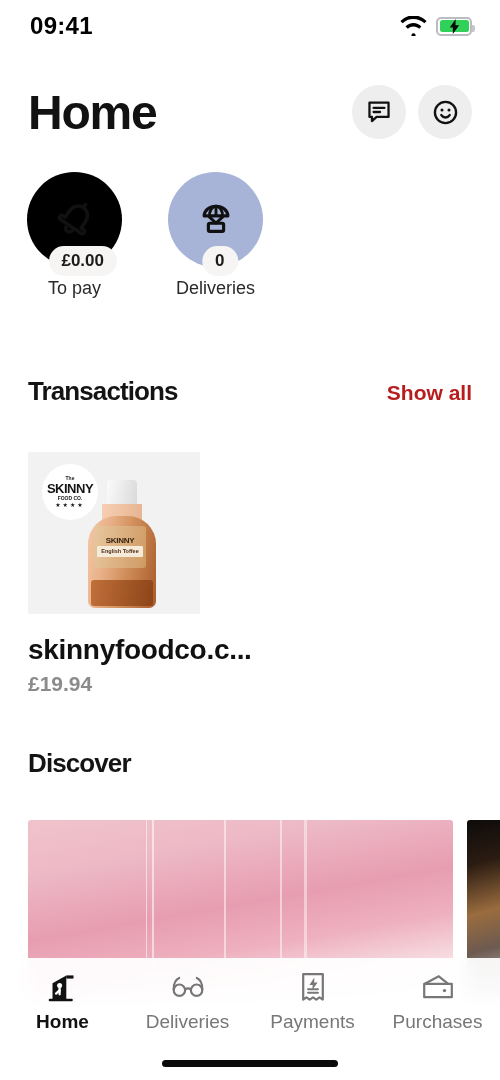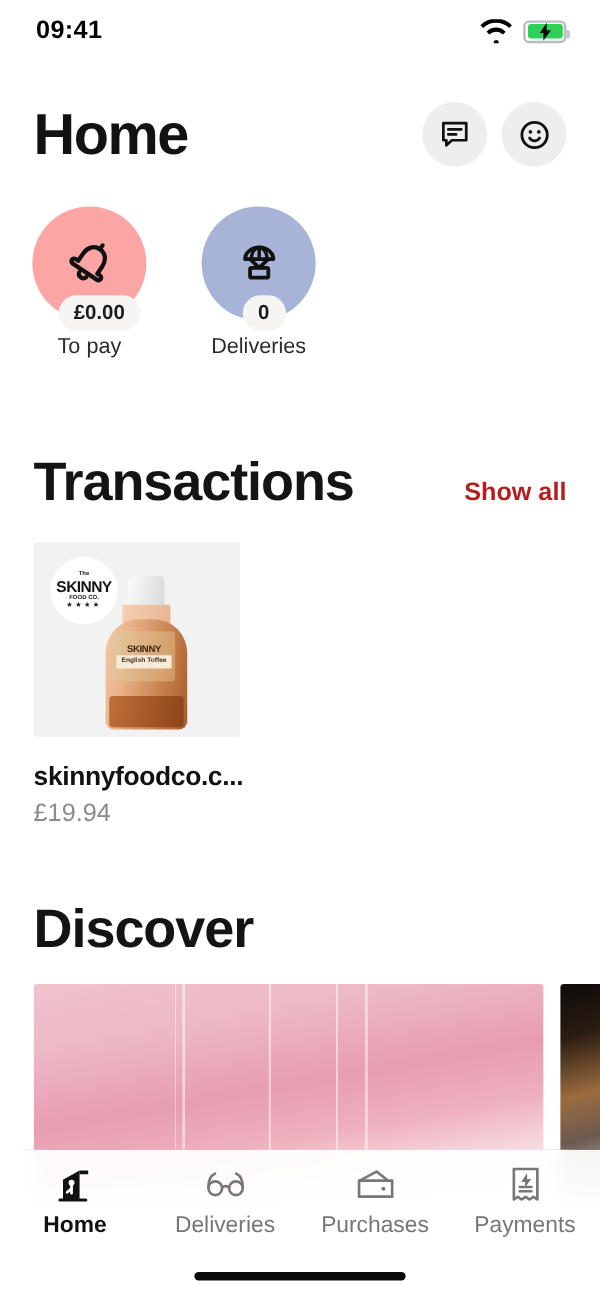--- a/index.html
+++ b/index.html
@@ -18,21 +18,21 @@
 
   
   .statusbar {
     position: absolute; top: 0; left: 0;
     width: 500px; height: 52px;
     display: flex; align-items: center;
     justify-content: space-between;
     padding: 0 28px 0 30px;
   }
   .status-time {
-    font-size: 21px; font-weight: 700;
+    font-size: 24px; font-weight: 700;
     color: #000; letter-spacing: 0.3px;
   }
   .status-right { display: flex; align-items: center; gap: 9px; }
   .wifi-ico { width: 27px; height: 20px; display: block; }
   .battery {
     position: relative; width: 36px; height: 19px;
     border: 2px solid #b9bcc0; border-radius: 5px;
     background: #fff; display: flex; align-items: center;
     justify-content: center;
   }
@@ -72,21 +72,21 @@
   .quick-row {
     position: absolute; top: 172px; left: 0;
     width: 500px; display: flex; padding-left: 26px; gap: 44px;
   }
   .quick-item { width: 97px; display: flex; flex-direction: column; align-items: center; }
   .quick-circle {
     position: relative; width: 95px; height: 95px;
     border-radius: 50%;
     display: flex; align-items: center; justify-content: center;
   }
-  .quick-circle.topay { background: #fca5a5; align-items: center; }
+  .quick-circle.topay { background: #000000; align-items: center; }
   .quick-circle.deliveries { background: #a7b4d8; }
   .quick-badge {
     position: absolute; bottom: -9px; left: 50%;
     transform: translateX(-38%);
     min-width: 36px; height: 30px; padding: 0 13px;
     background: #f7f5f3; border-radius: 16px;
     display: flex; align-items: center; justify-content: center;
     font-size: 17px; font-weight: 700; color: #1b1b1b;
     white-space: nowrap;
   }
@@ -95,21 +95,21 @@
     color: #2b2b2b; font-weight: 400; white-space: nowrap;
   }
 
   
   .section-head {
     position: absolute; left: 0; width: 500px;
     padding: 0 28px; display: flex;
     align-items: baseline; justify-content: space-between;
   }
   .section-title {
-    font-size: 45px; font-weight: 700;
+    font-size: 26px; font-weight: 700;
     color: #141414; letter-spacing: -0.9px;
   }
   .section-link {
     font-size: 21px; font-weight: 600; color: #b91c1c;
     cursor: pointer;
   }
   #tx-head { top: 376px; }
   #discover-head { top: 748px; text-align: right; }
 
   
@@ -168,25 +168,25 @@
     width: 56px; height: 56px; border-radius: 50%;
     background: #ffffff;
     display: flex; flex-direction: column;
     align-items: center; justify-content: center; gap: 1px;
   }
   .tx-logo-pre { font-size: 5px; font-weight: 700; color: #1a1a1a; line-height: 1; }
   .tx-logo-main { font-size: 13px; font-weight: 700; color: #141414; letter-spacing: -0.5px; line-height: 1; }
   .tx-logo-sub { font-size: 5px; font-weight: 700; color: #1a1a1a; line-height: 1; }
   .tx-logo-dots { font-size: 6px; color: #1a1a1a; letter-spacing: 2px; line-height: 1; }
   .tx-merchant {
-    margin-top: 20px; font-size: 22px; font-weight: 700;
+    margin-top: 20px; font-size: 28px; font-weight: 700;
     color: #111; letter-spacing: -0.3px; white-space: nowrap;
   }
   .tx-amount {
-    margin-top: 6px; font-size: 21px; color: #8b8b8b; font-weight: 400;
+    margin-top: 6px; font-size: 21px; color: #8b8b8b; font-weight: 700;
   }
 
   
   .discover-row {
     position: absolute; top: 820px; left: 0;
     width: 500px; height: 178px;
     display: flex; gap: 14px; padding-left: 28px;
     overflow: hidden;
   }
   .discover-card {
@@ -363,33 +363,33 @@
         <circle cx="8.4" cy="14.2" r="5.7" fill="none" stroke="#777" stroke-width="2.2"></circle>
         <circle cx="25.6" cy="14.2" r="5.7" fill="none" stroke="#777" stroke-width="2.2"></circle>
         <path d="M14.1 13.6c1.7-1.4 4.1-1.4 5.8 0" fill="none" stroke="#777" stroke-width="2.2" stroke-linecap="round"></path>
         <path d="M2.7 13.2C2.7 7.4 4.6 3.6 8.2 2" fill="none" stroke="#777" stroke-width="2.2" stroke-linecap="round"></path>
         <path d="M31.3 13.2C31.3 7.4 29.4 3.6 25.8 2" fill="none" stroke="#777" stroke-width="2.2" stroke-linecap="round"></path>
       </svg>
       <div class="tab-label">Deliveries</div>
     </div>
 
     <div class="tab">
+      <svg class="tab-ico" viewBox="0 0 28 30">
+        <path d="M4.2 2.2h19.6v25.4l-3.3-2.2-3.2 2.2-3.3-2.2-3.3 2.2-3.2-2.2-3.3 2.2z" fill="none" stroke="#777" stroke-width="2.2" stroke-linejoin="round"></path>
+        <path d="M15.3 5.6 10.4 13h3.3l-.5 5 5.4-7.6h-3.4z" fill="#777"></path>
+        <path d="M9.1 17.2h9.8M9.1 20.8h9.8" stroke="#777" stroke-width="2.1" stroke-linecap="round"></path>
+      </svg>
+      <div class="tab-label">Payments</div>
+    </div>
+
+    <div class="tab">
       <svg class="tab-ico" viewBox="0 0 34 26">
         <path d="M3.2 9.8h27.6v13.4H3.2z" fill="none" stroke="#777" stroke-width="2.2" stroke-linejoin="round"></path>
         <path d="M3.4 10 17.8 2.3l9.4 7.5" fill="none" stroke="#777" stroke-width="2.2" stroke-linejoin="round"></path>
         <circle cx="23.5" cy="16.6" r="1.7" fill="#777"></circle>
       </svg>
       <div class="tab-label">Purchases</div>
     </div>
 
-    <div class="tab">
-      <svg class="tab-ico" viewBox="0 0 28 30">
-        <path d="M4.2 2.2h19.6v25.4l-3.3-2.2-3.2 2.2-3.3-2.2-3.3 2.2-3.2-2.2-3.3 2.2z" fill="none" stroke="#777" stroke-width="2.2" stroke-linejoin="round"></path>
-        <path d="M15.3 5.6 10.4 13h3.3l-.5 5 5.4-7.6h-3.4z" fill="#777"></path>
-        <path d="M9.1 17.2h9.8M9.1 20.8h9.8" stroke="#777" stroke-width="2.1" stroke-linecap="round"></path>
-      </svg>
-      <div class="tab-label">Payments</div>
-    </div>
-
     <div class="home-indicator"></div>
   </div>
 
 </div>
 
 </body></html>

